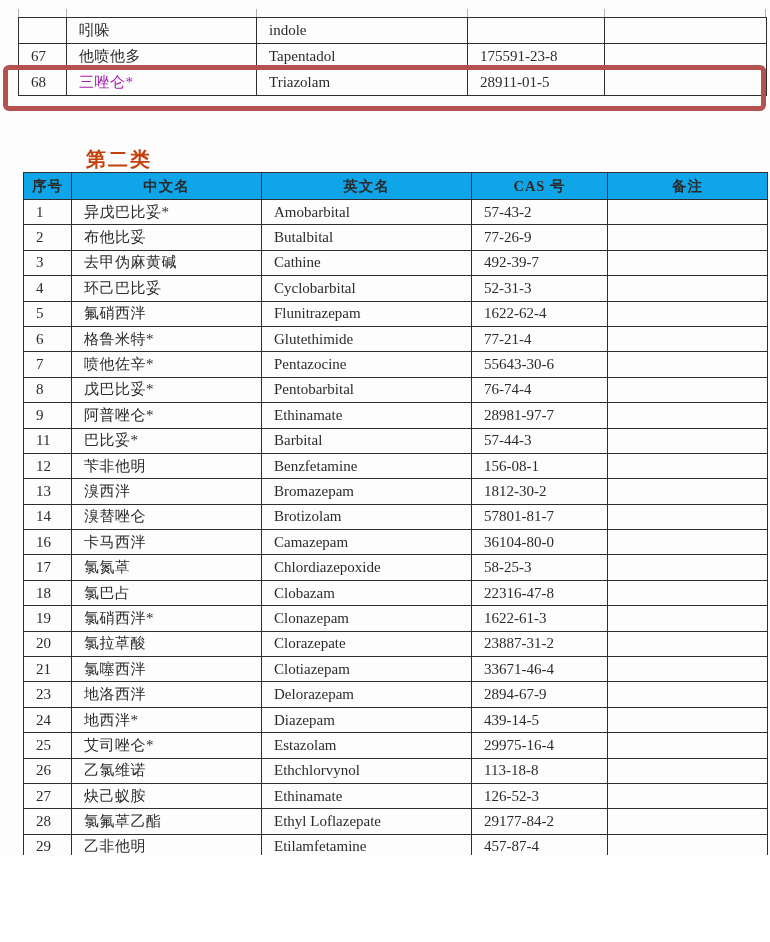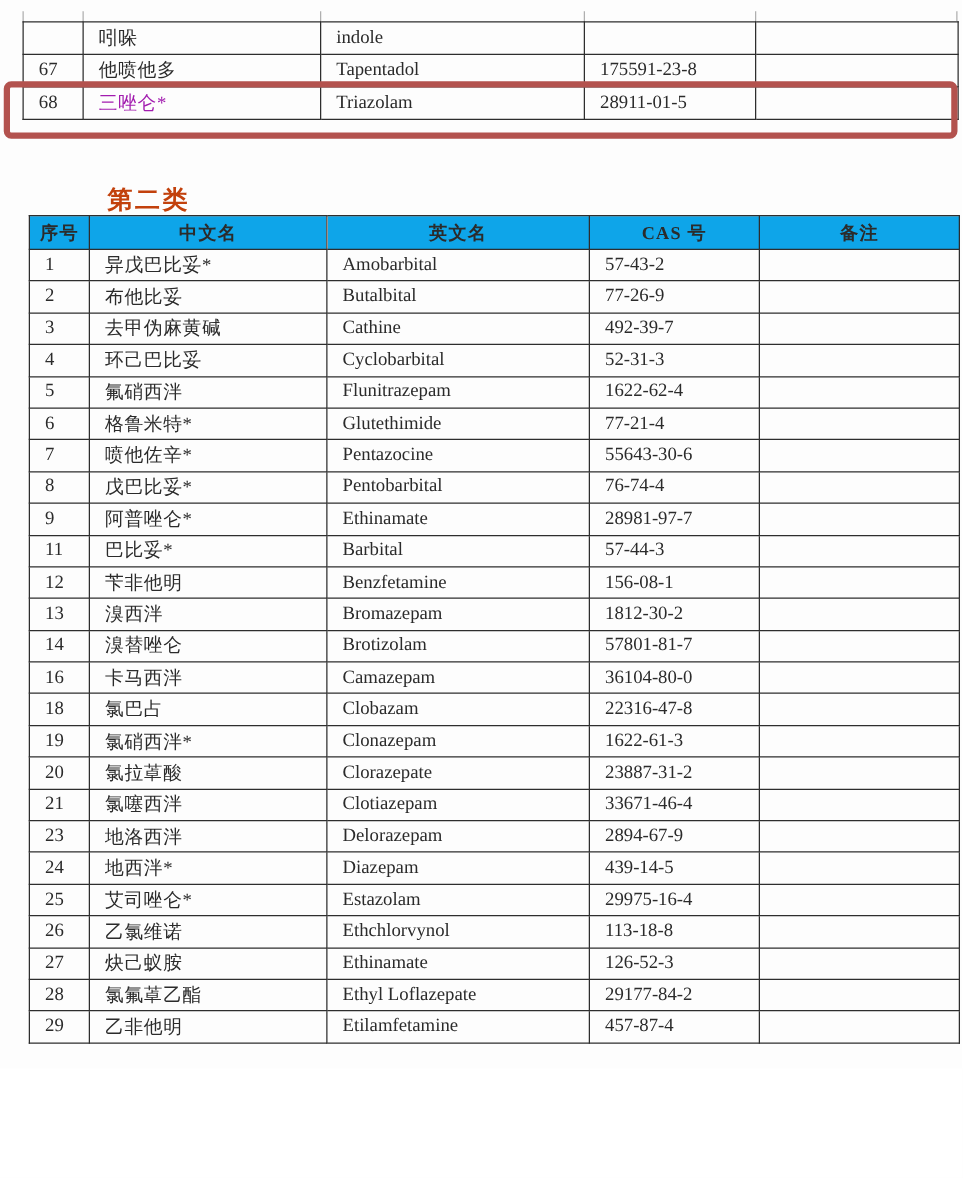--- a/index.html
+++ b/index.html
@@ -214,20 +214,27 @@
 
 
   <tr>
     <td class="c-no">16</td>
     <td class="c-cn">卡马西泮</td>
     <td class="c-en">Camazepam</td>
     <td class="c-cas">36104-80-0</td>
     <td class="c-note"></td>
   </tr>
 
+  <tr>
+    <td class="c-no">17</td>
+    <td class="c-cn">氯氮䓬</td>
+    <td class="c-en">Chlordiazepoxide</td>
+    <td class="c-cas">58-25-3</td>
+    <td class="c-note"></td>
+  </tr>
 
   <tr>
     <td class="c-no">18</td>
     <td class="c-cn">氯巴占</td>
     <td class="c-en">Clobazam</td>
     <td class="c-cas">22316-47-8</td>
     <td class="c-note"></td>
   </tr>
 
   <tr>

